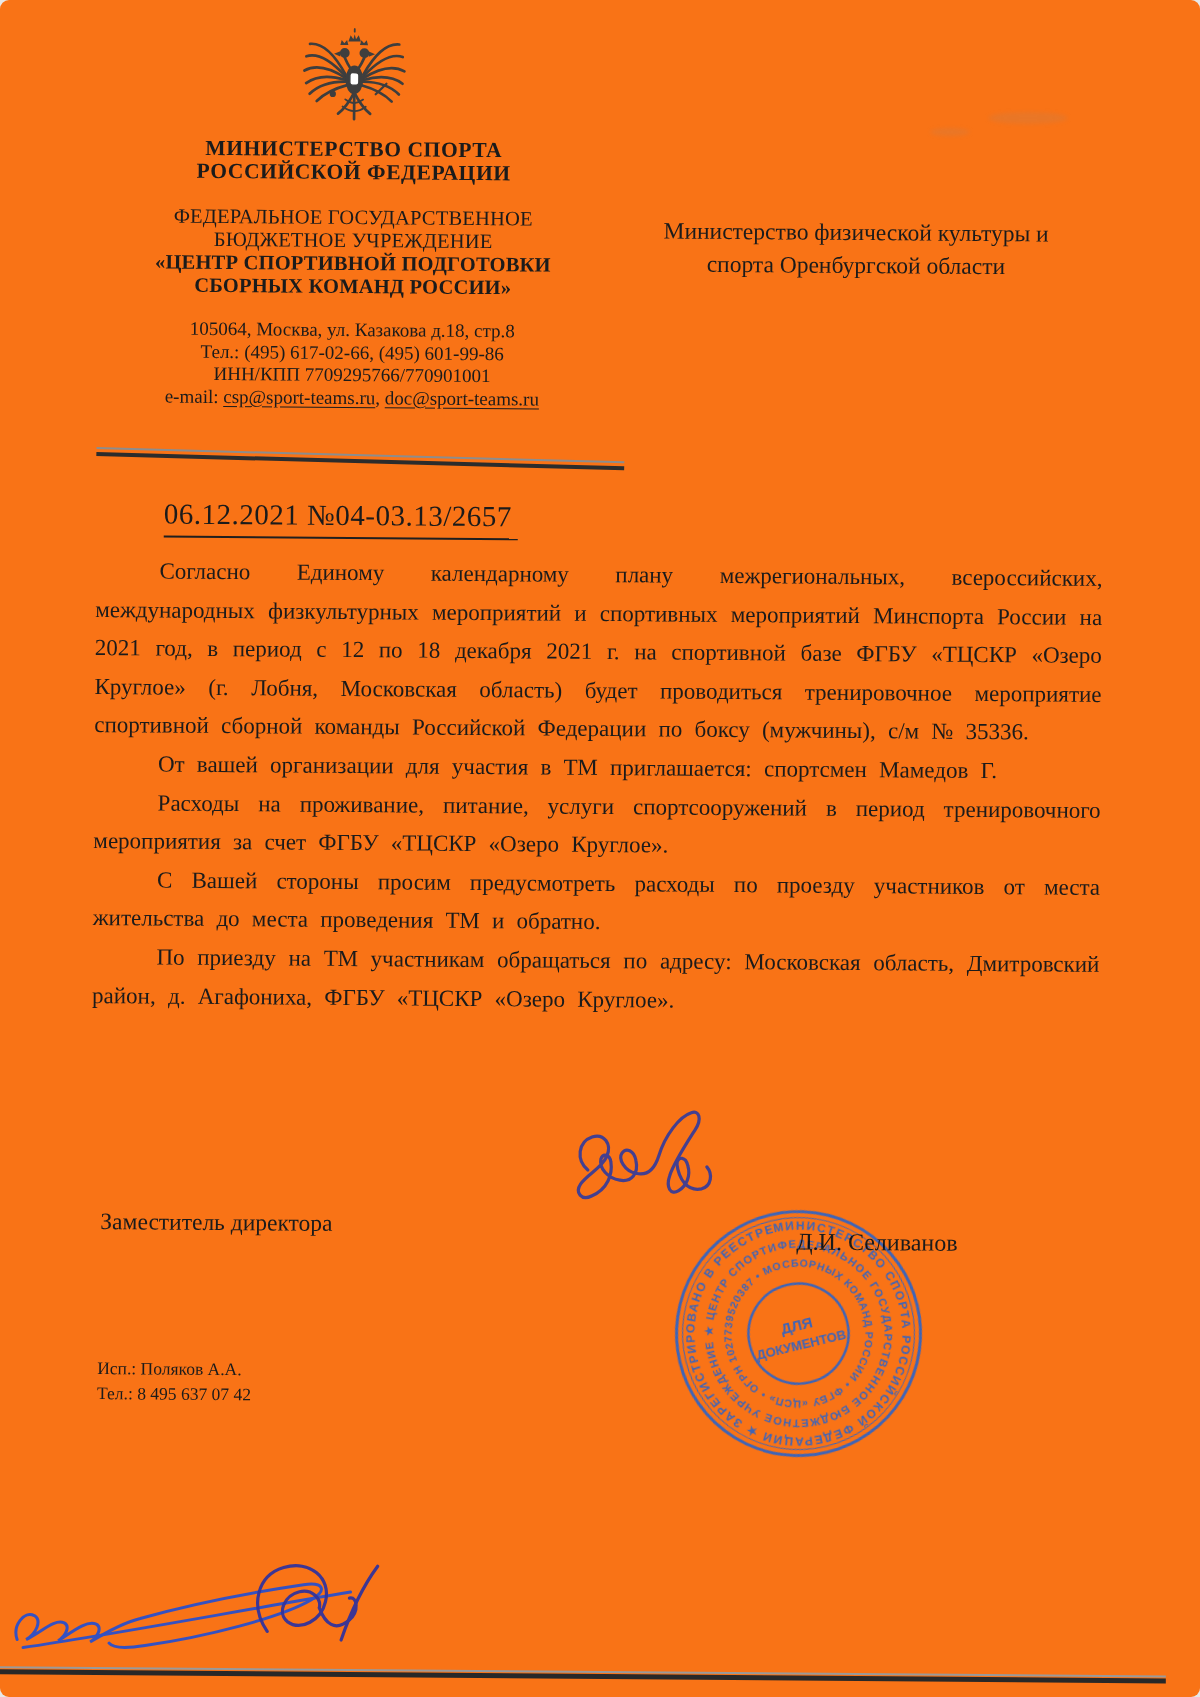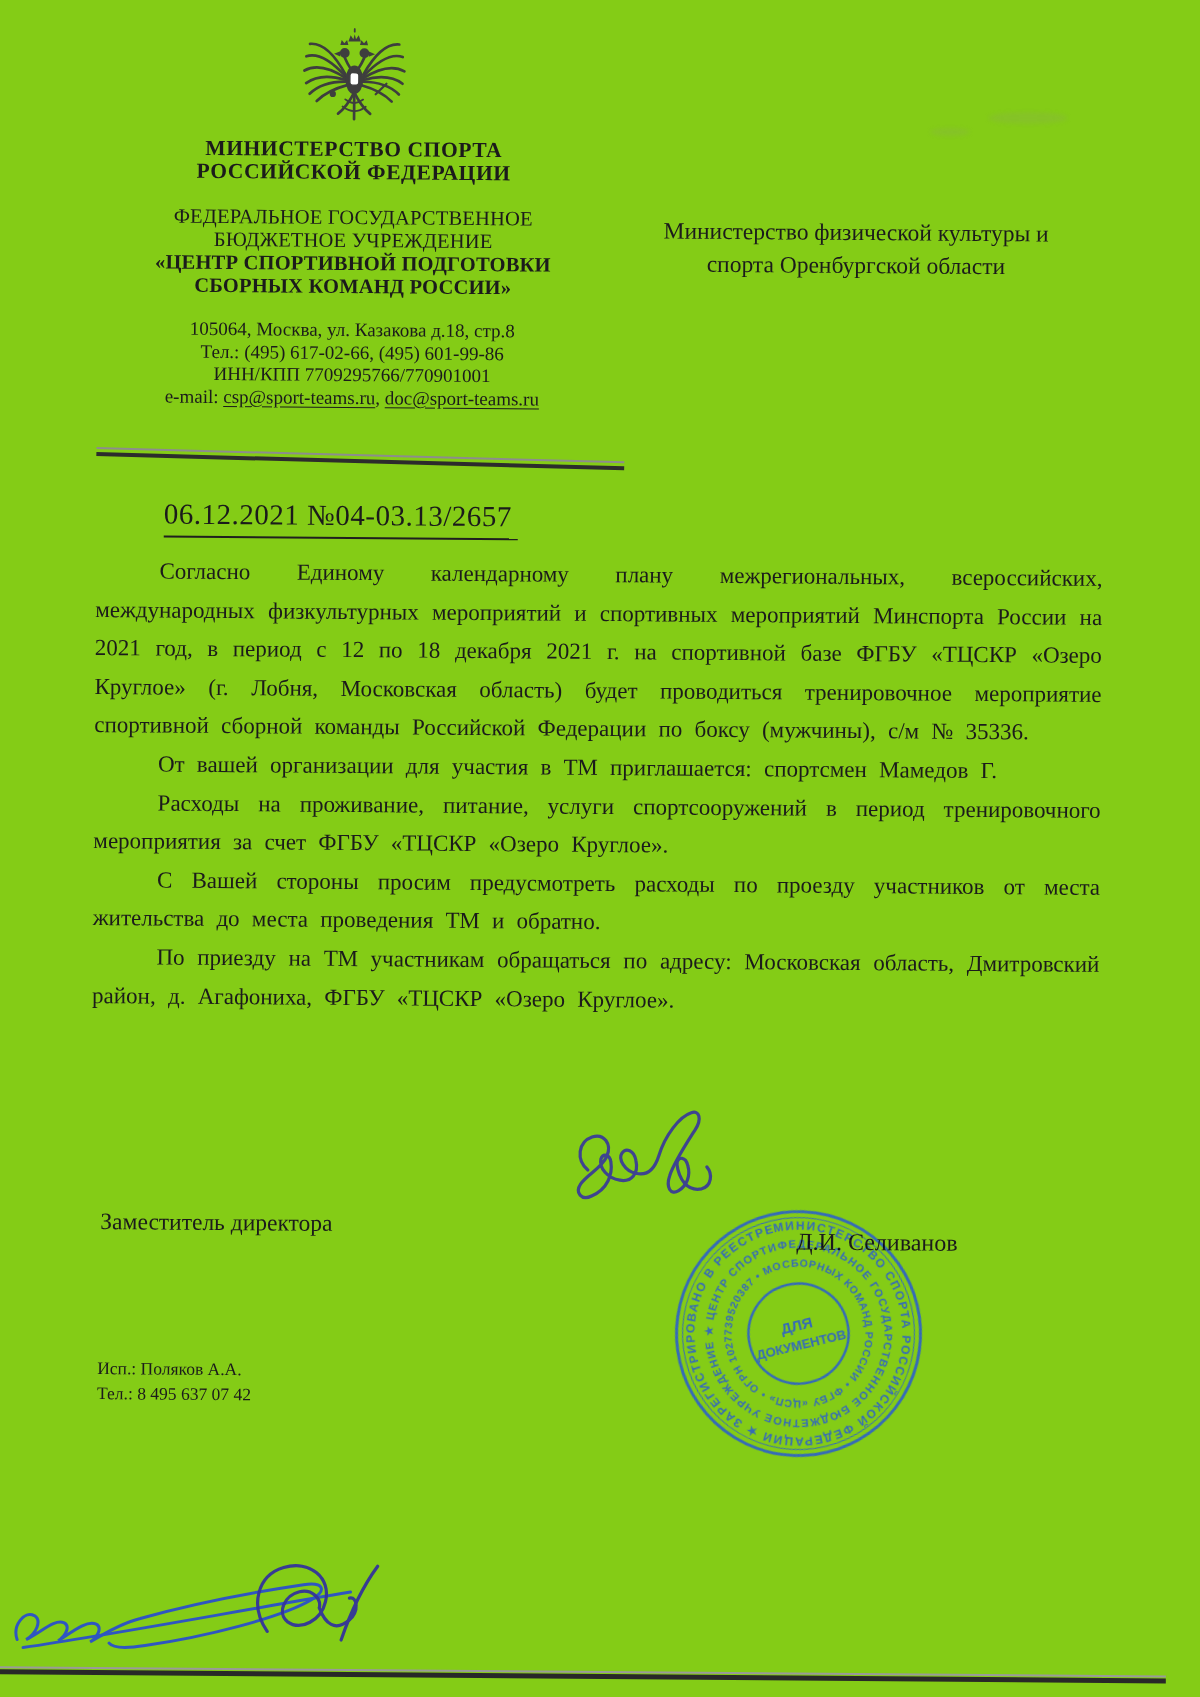--- a/index.html
+++ b/index.html
@@ -1,23 +1,24 @@
 <!DOCTYPE html>
 <html><head>
 <meta charset="utf-8">
 <style>
   html,body{margin:0;padding:0;background:#e8e8e8;}
   .page{
     position:relative;
     width:1200px;height:1697px;
     margin:0 auto;
-    background:#84cc16;
+    background:#f97316;
     overflow:hidden;
     font-family:"Liberation Serif","DejaVu Serif",serif;
     color:#1b1b1b;
+    border-radius:9px;
   }
   .tilt{position:absolute;inset:0;transform:rotate(0.45deg);transform-origin:600px 0;}
 
   
   .letterhead{position:absolute;left:105px;top:30px;width:500px;text-align:center;}
   .eagle-wrap{height:102px;margin-bottom:8px;}
   .ministry-name{font-weight:bold;font-size:21.5px;line-height:22.5px;letter-spacing:.6px;}
   .org-name{font-size:20.5px;line-height:23px;margin-top:23px;letter-spacing:.2px;}
   .org-name .bold{font-weight:bold;}
   .org-address{font-size:19px;line-height:22.5px;margin-top:21px;}

